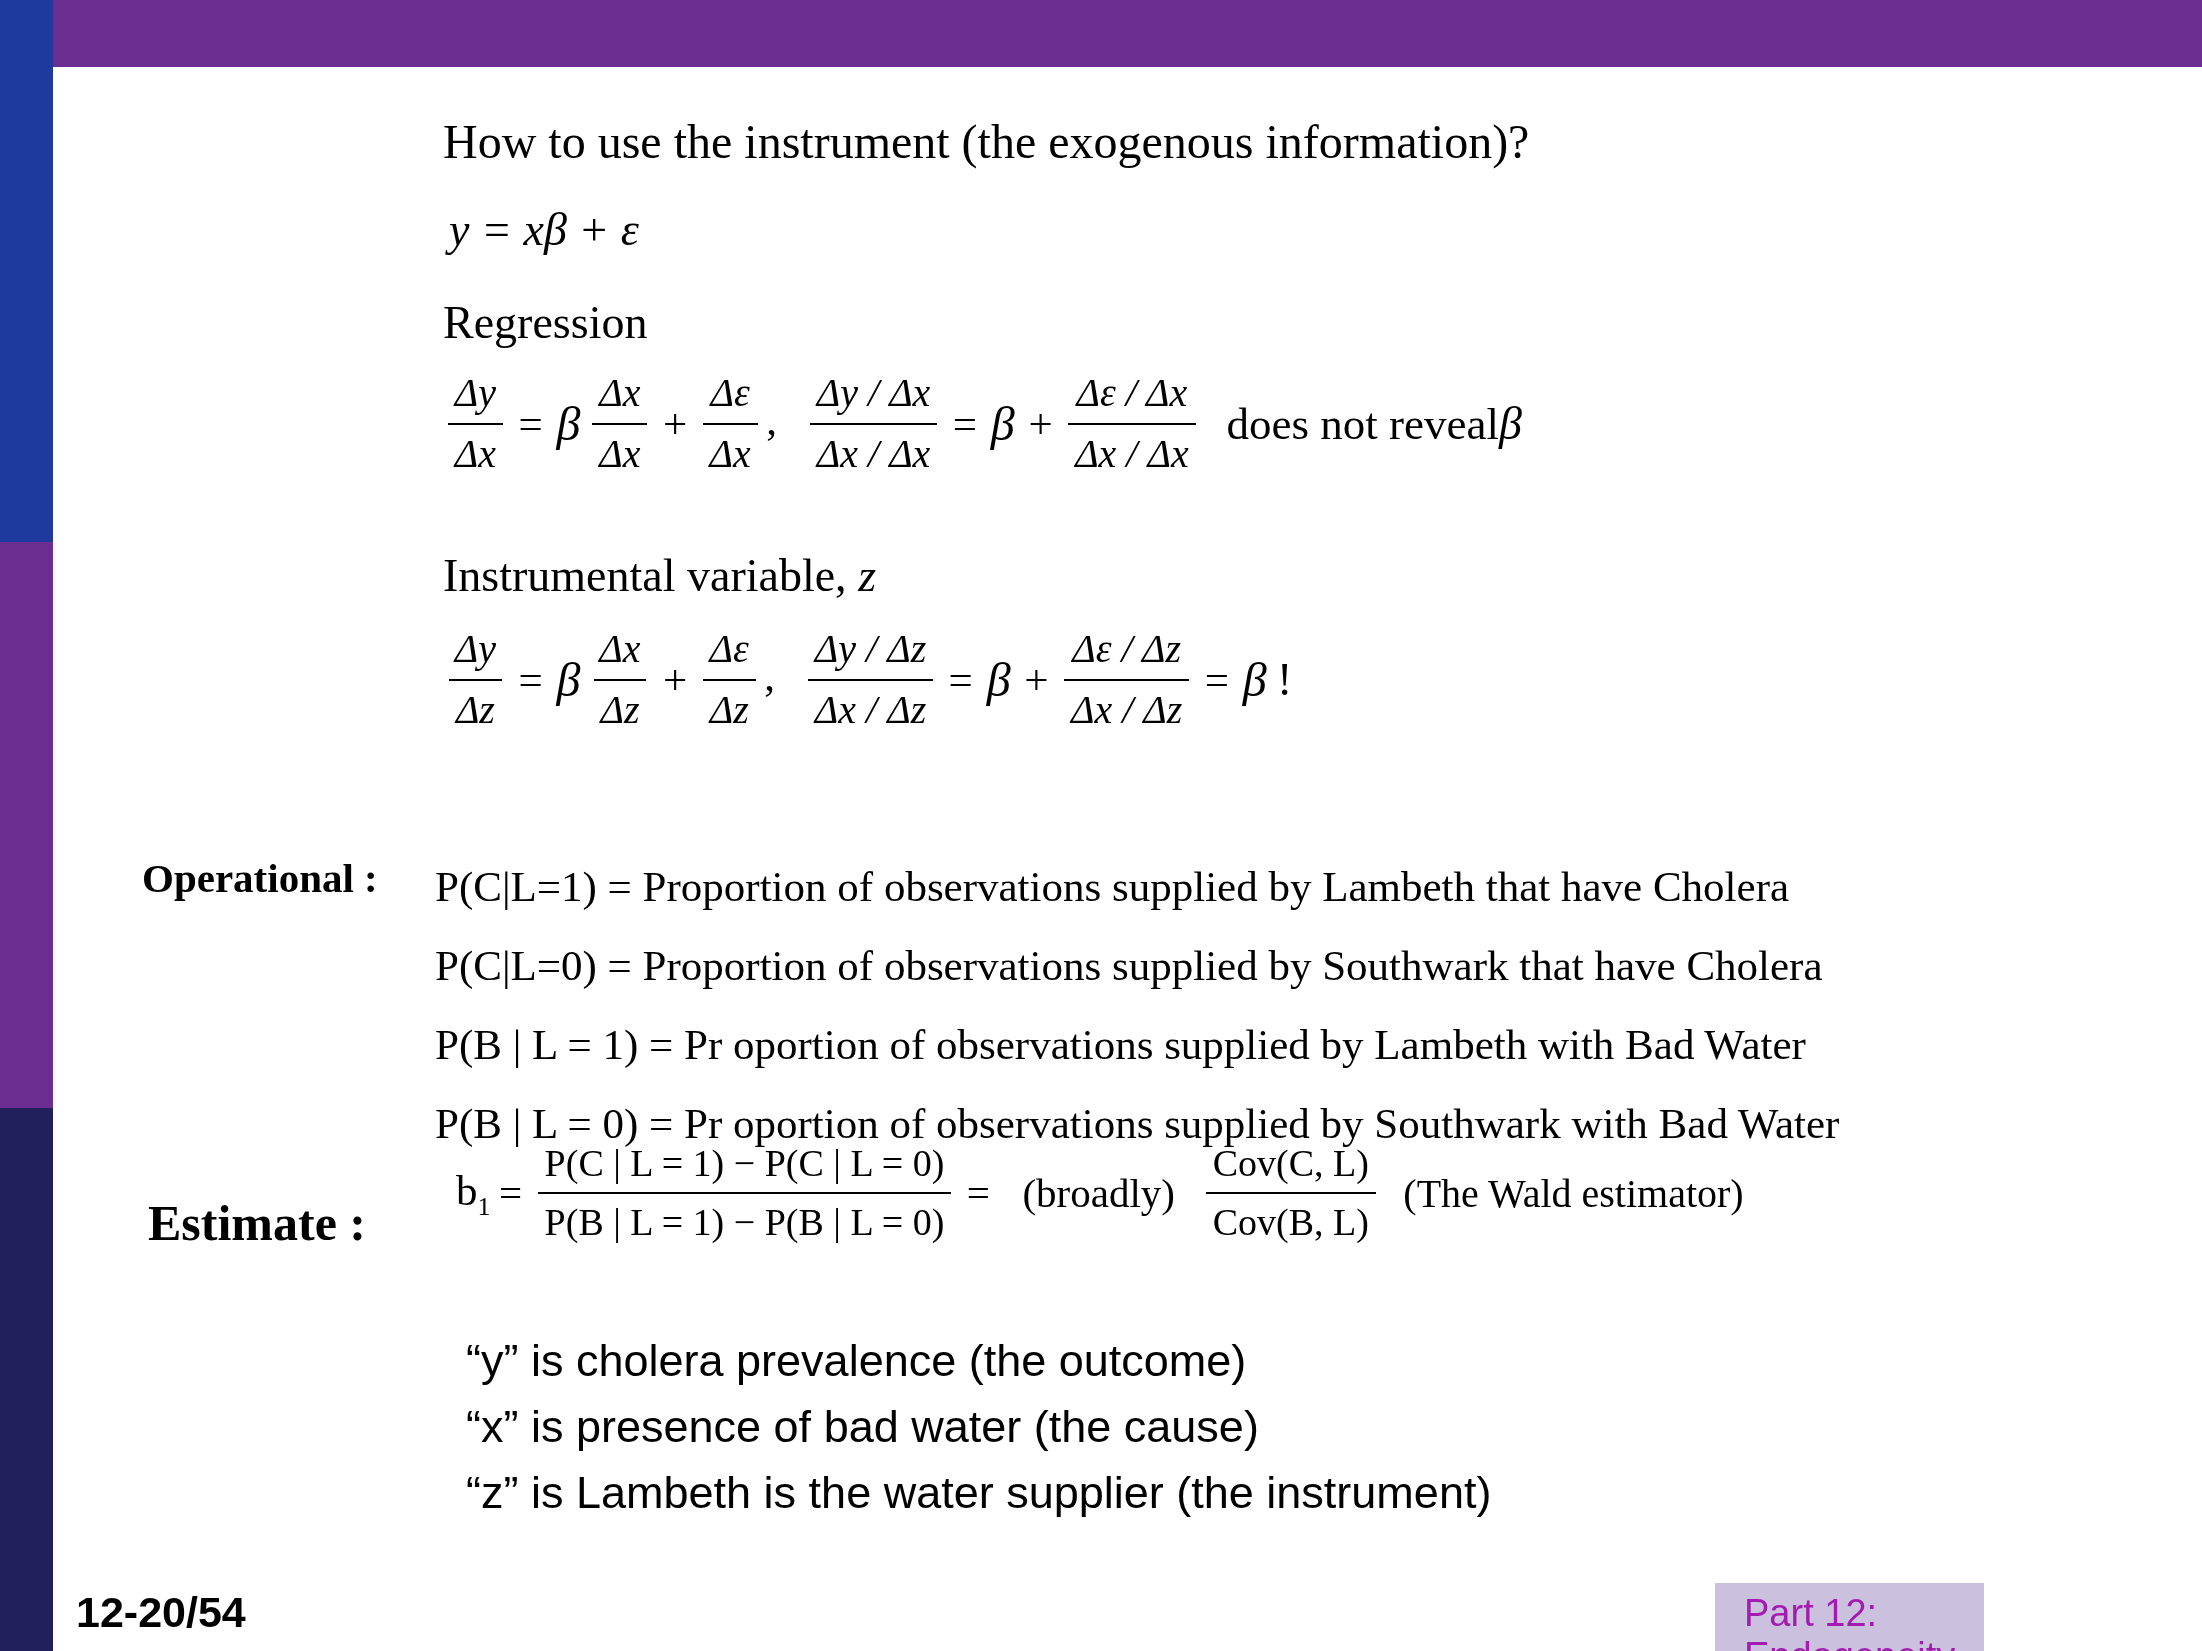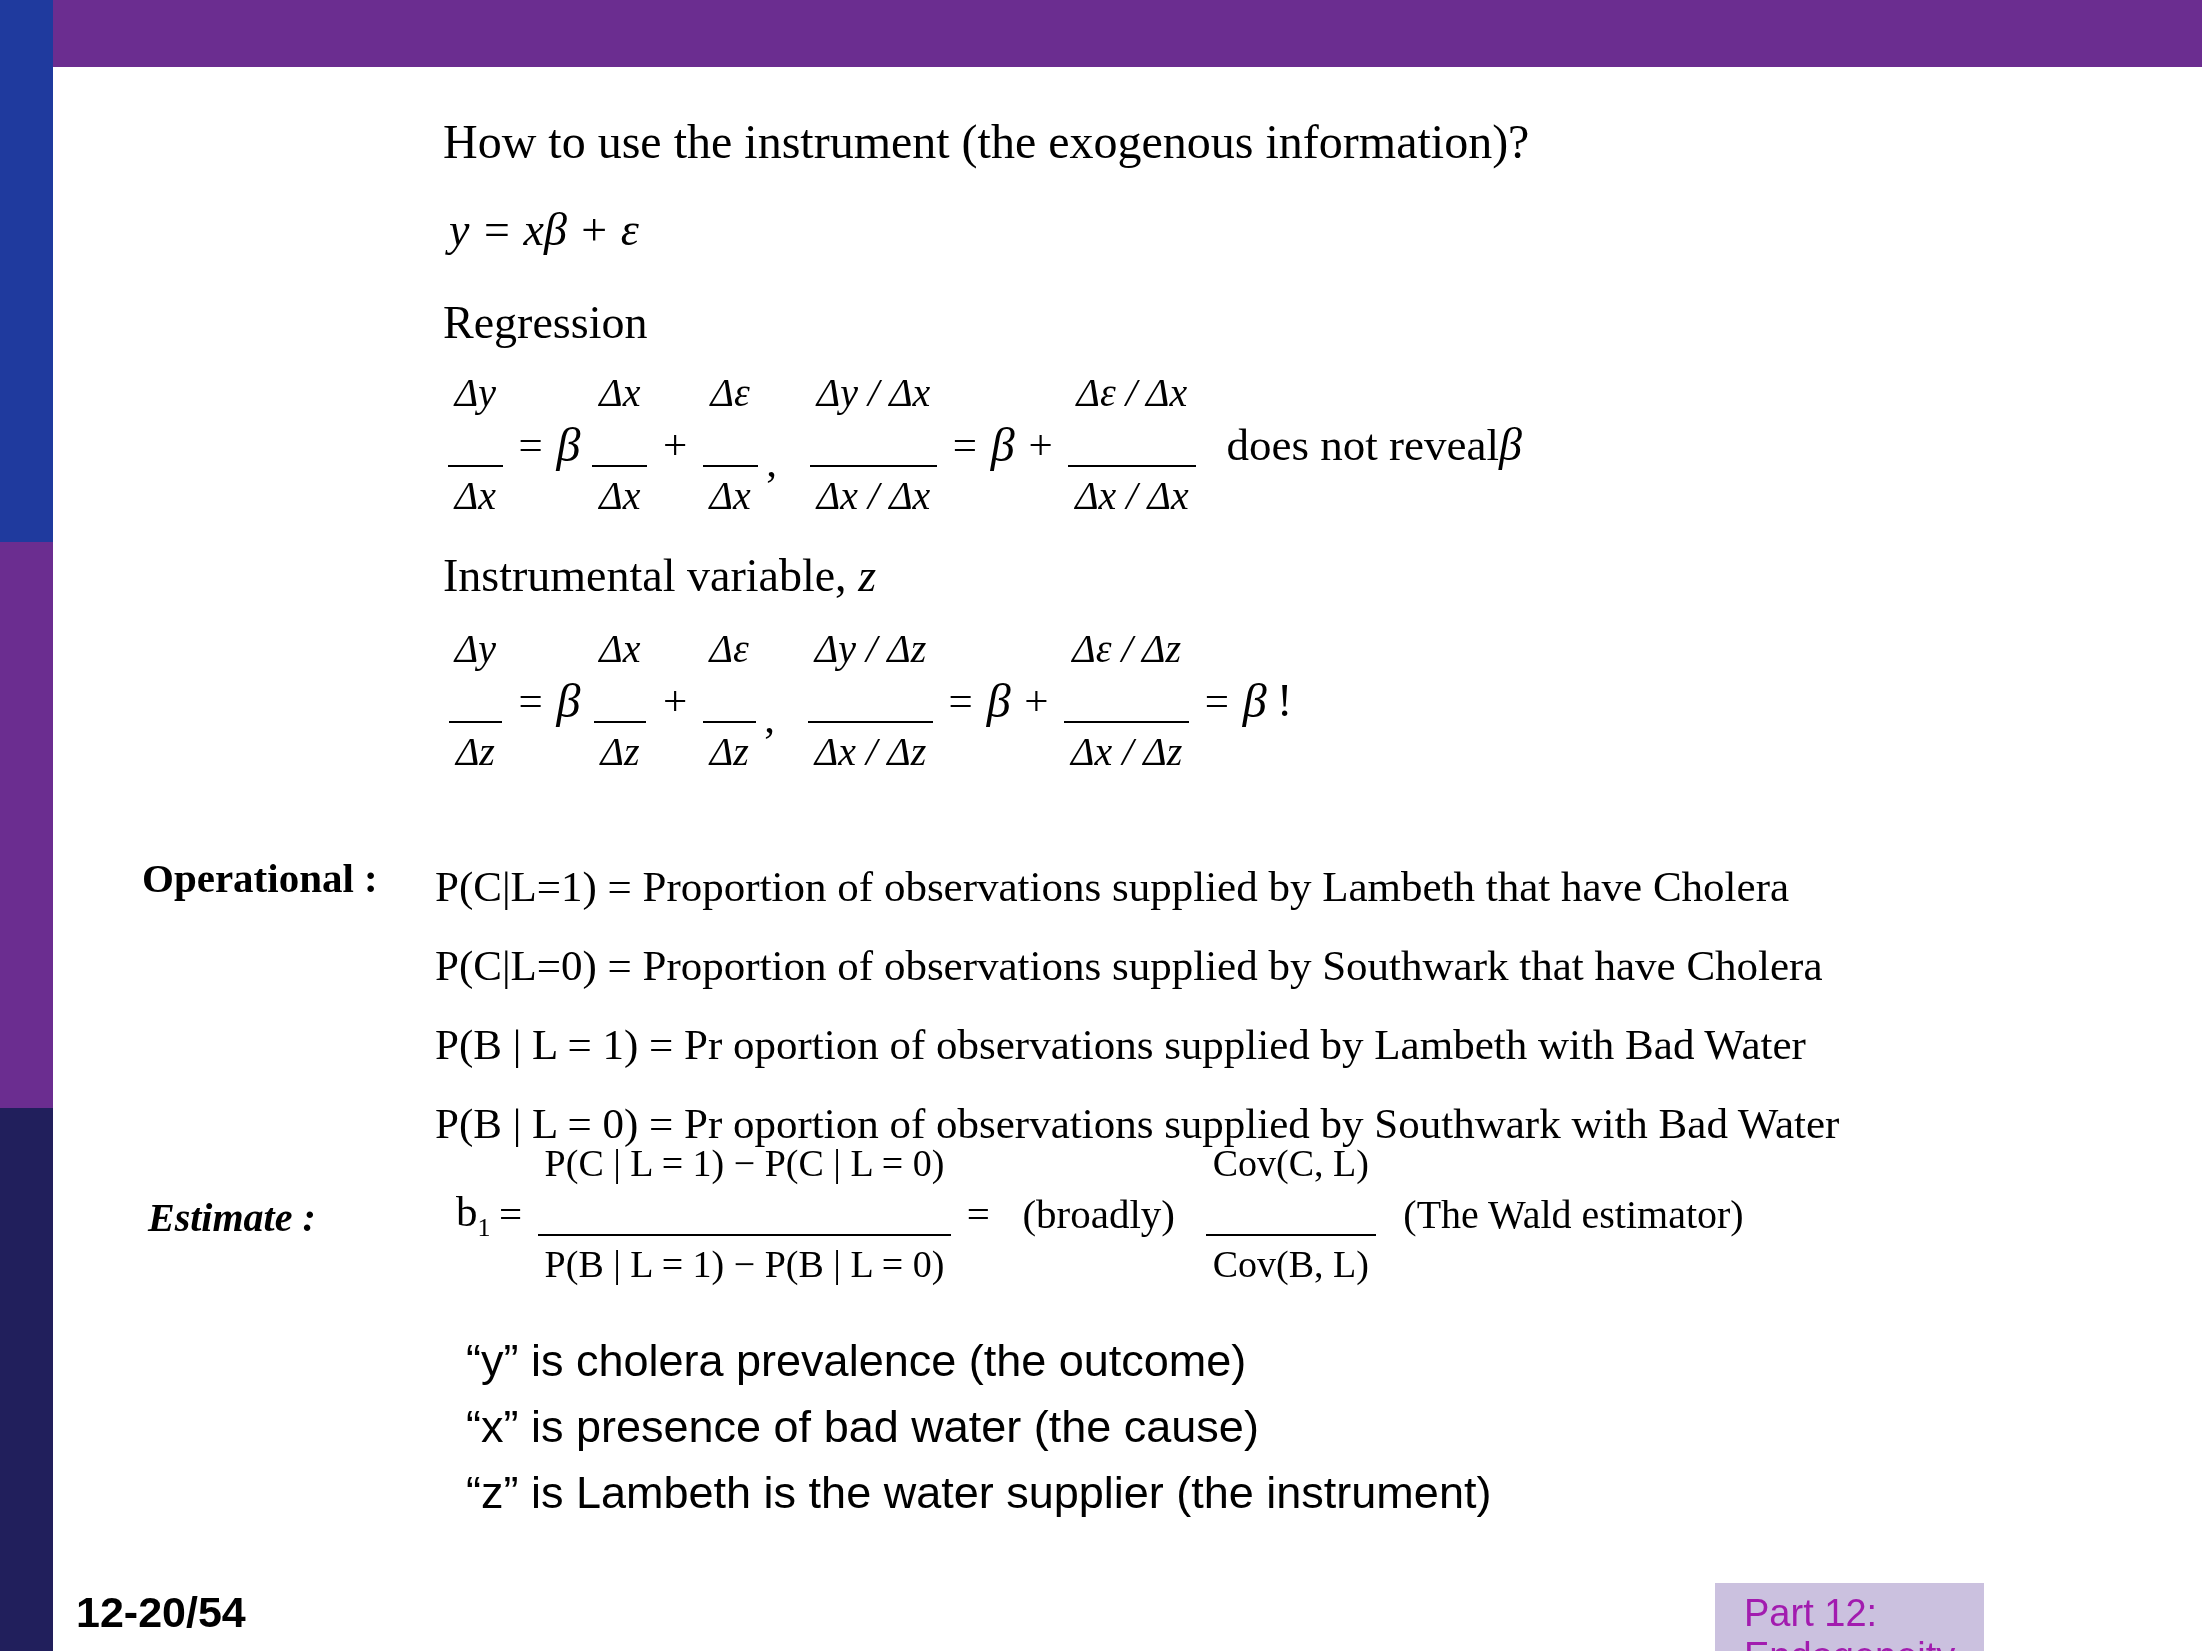--- a/index.html
+++ b/index.html
@@ -35,21 +35,21 @@
     position:absolute; left:441px;
     display:flex; align-items:center;
     white-space:nowrap;
   }
   .eq-row-1 { top:372px; }
   .eq-row-2 { top:628px; }
 
   .frac {
     display:inline-flex; flex-direction:column; align-items:center;
     font-style:italic; font-size:40px; line-height:1.05;
-    margin:0 6.9px; text-align:center;gap:42px;
+    margin:0 6.9px; text-align:center;
   }
   .frac .num { padding:0 6.9px 8.6px 6.9px; }
   .frac .den { border-top:2.6px solid #000; padding:8.6px 6.9px 0 6.9px; }
 
   .op   { font-size:43px; margin:0 8.6px; font-style:normal; }
   .var  { font-size:48px; font-style:italic; margin:0 5.2px; }
   .comma { align-self:flex-end; margin:0 26px 31px 1.7px; font-size:43px; }
   .tail { font-size:45px; margin-left:24px; font-style:normal; }
   .tail-var { font-size:46px; font-style:italic; }
   .bang { font-size:46px; font-style:normal; margin-left:5.2px; }
@@ -60,21 +60,21 @@
     font-size:41px; font-weight:bold;
   }
   .op-lines {
     position:absolute; left:435px; top:847px;
     font-size:43px; line-height:79px; white-space:nowrap;
   }
 
   
   .est-label {
     position:absolute; left:148px; top:1194px;
-    font-size:40px; font-weight:bold;font-style:italic;
+    font-size:50px; font-weight:bold;
   }
   .est-row {
     position:absolute; left:456px; top:1144px;
     display:flex; align-items:center; white-space:nowrap;
   }
   .est-row .frac { font-style:normal; font-size:38px;justify-content:flex-end; }
   .est-row .bvar { font-size:43px; font-style:normal; }
   .est-row sub { font-size:26px; }
   .est-row .op { font-size:41px; }
   .broadly { font-size:41px; margin:0 24px; font-style:normal; }

